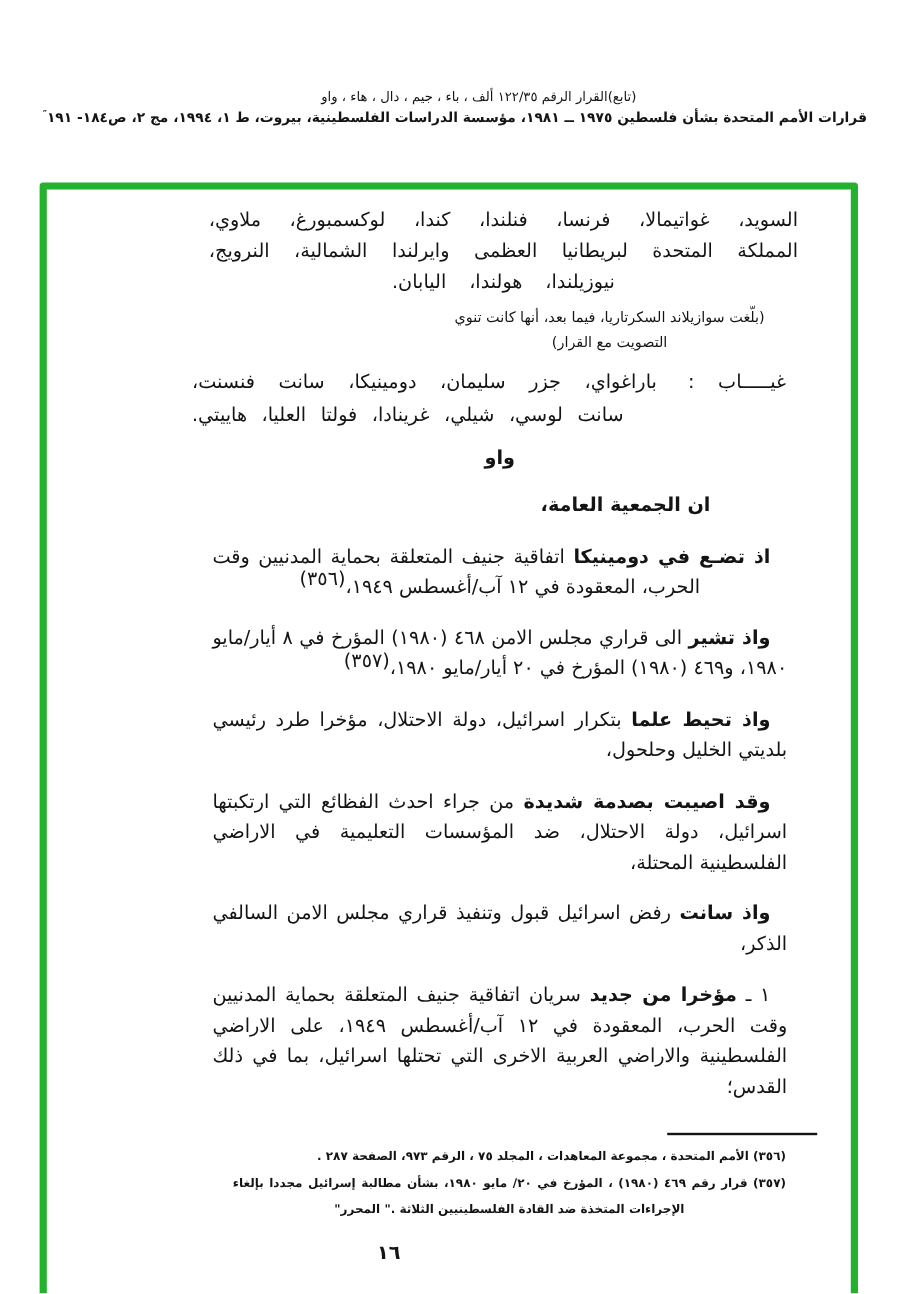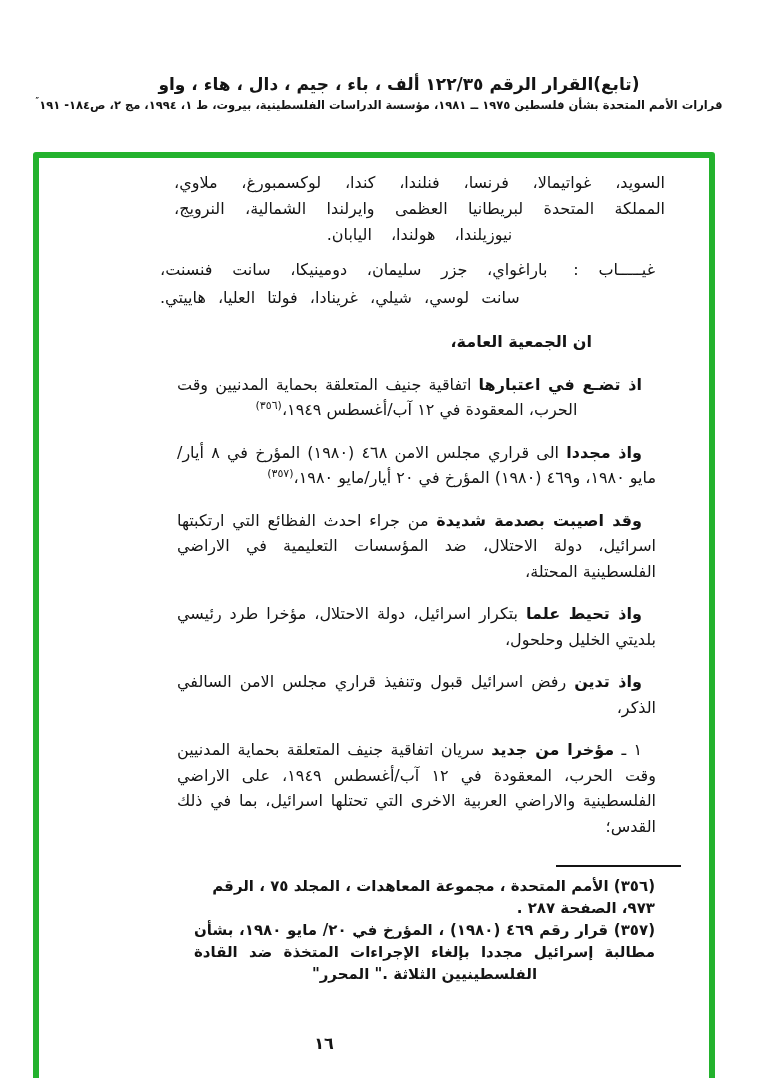--- a/index.html
+++ b/index.html
@@ -6,21 +6,21 @@
   .page{
     position:relative;
     width:758px;height:1078px;
     background:#ffffff;
     font-family:"DejaVu Sans",sans-serif;
     color:#141414;
     overflow:hidden;
   }
   
   .header{position:absolute;top:74px;left:0;width:758px;text-align:center;direction:rtl;}
-  .header .h1{font-size:17px;font-weight:700;letter-spacing:.2px;margin-left:40px;}
+  .header .h1{font-size:11px;font-weight:400;letter-spacing:.2px;margin-left:40px;}
   .header .h2{font-size:11.5px;font-weight:700;margin-top:4px;}
   .header sup{font-size:8px;line-height:0;}
   
   .greenbox{
     position:absolute;left:33px;top:152px;width:682px;height:1018px;
     box-sizing:border-box;border:6px solid #23b22d;border-radius:3px;
     padding:12px 36px 0 121px;
     direction:rtl;
   }
   
@@ -44,28 +44,28 @@
   .absent-label{margin-left:26px;}
   .waw{
     margin:12px 120px 6px 120px;
     text-align:center;font-size:16px;font-weight:700;
   }
   .para{
     margin:17px;font-size:16px;line-height:25.5px;
     text-align:justify;text-indent:14px;
   }
   .para b{font-weight:700;}
-  .para sup{font-size:11px;line-height:0;vertical-align:super;}
+  .para sup{font-size:16px;line-height:0;vertical-align:super;}
   .p-assembly{margin-left:0;margin-right:81px;text-indent:0;font-weight:700;text-align:right;}
   .p-center-last{text-align-last:center;}
   
   .fnrule{width:125px;height:2px;background:#141414;margin:26px -8px 8px auto;}
   .fn{
     margin:0 18px 0 30px;
-    font-size:15px;line-height:22px;font-weight:700;
+    font-size:10px;line-height:22px;font-weight:700;
     text-align:right;
   }
   .fn2{margin-left:34px;text-align:justify;text-align-last:center;}
   
   .pagenum{
     position:absolute;left:0;top:1034px;width:648px;
     text-align:center;font-size:16px;font-weight:700;
   }
 </style>
 </head>
@@ -75,35 +75,37 @@
 
   <div class="header">
     <div class="h1">(تابع)القرار الرقم ١٢٢/٣٥ ألف ، باء ، جيم ، دال ، هاء ، واو</div>
     <div class="h2"><span>قرارات الأمم المتحدة بشأن فلسطين ١٩٧٥ ــ ١٩٨١، مؤسسة الدراسات الفلسطينية، بيروت، ط ١، ١٩٩٤، مج ٢، ص١٨٤- ١٩١</span><sup>″</sup></div>
   </div>
 
   <div class="greenbox">
 
     <p class="countries">السويد، غواتيمالا، فرنسا، فنلندا، كندا، لوكسمبورغ، ملاوي، المملكة المتحدة لبريطانيا العظمى وايرلندا الشمالية، النرويج، نيوزيلندا، هولندا، اليابان.</p>
 
+    <div class="note">(بلّغت سوازيلاند السكرتاريا، فيما بعد، أنها كانت تنوي التصويت مع القرار)</div>
 
     <p class="absent"><span class="absent-label">غيـــــاب :</span><span>باراغواي، جزر سليمان، دومينيكا، سانت فنسنت، سانت لوسي، شيلي، غرينادا، فولتا العليا، هاييتي.</span></p>
 
+    <div class="waw">واو</div>
 
     <p class="para p-assembly"><b>ان الجمعية العامة،</b><span></span></p>
 
-    <p class="para p-center-last"><b>اذ تضـع في اعتبارها</b><span> اتفاقية جنيف المتعلقة بحماية المدنيين وقت الحرب، المعقودة في ١٢ آب/أغسطس ١٩٤٩،</span><sup>(٣٥٦)</sup></p>
+    <p class="para p-center-last"><b>اذ تضـع في دومينيكا</b><span> اتفاقية جنيف المتعلقة بحماية المدنيين وقت الحرب، المعقودة في ١٢ آب/أغسطس ١٩٤٩،</span><sup>(٣٥٦)</sup></p>
 
-    <p class="para"><b>واذ مجددا</b><span> الى قراري مجلس الامن ٤٦٨ (١٩٨٠) المؤرخ في ٨ أيار/مايو ١٩٨٠، و٤٦٩ (١٩٨٠) المؤرخ في ٢٠ أيار/مايو ١٩٨٠،</span><sup>(٣٥٧)</sup></p>
+    <p class="para"><b>واذ تشير</b><span> الى قراري مجلس الامن ٤٦٨ (١٩٨٠) المؤرخ في ٨ أيار/مايو ١٩٨٠، و٤٦٩ (١٩٨٠) المؤرخ في ٢٠ أيار/مايو ١٩٨٠،</span><sup>(٣٥٧)</sup></p>
+
+    <p class="para"><b>واذ تحيط علما</b><span> بتكرار اسرائيل، دولة الاحتلال، مؤخرا طرد رئيسي بلديتي الخليل وحلحول،</span></p>
 
     <p class="para"><b>وقد اصيبت بصدمة شديدة</b><span> من جراء احدث الفظائع التي ارتكبتها اسرائيل، دولة الاحتلال، ضد المؤسسات التعليمية في الاراضي الفلسطينية المحتلة،</span></p>
 
-    <p class="para"><b>واذ تحيط علما</b><span> بتكرار اسرائيل، دولة الاحتلال، مؤخرا طرد رئيسي بلديتي الخليل وحلحول،</span></p>
-
-    <p class="para"><b>واذ تدين</b><span> رفض اسرائيل قبول وتنفيذ قراري مجلس الامن السالفي الذكر،</span></p>
+    <p class="para"><b>واذ سانت</b><span> رفض اسرائيل قبول وتنفيذ قراري مجلس الامن السالفي الذكر،</span></p>
 
     <p class="para"><span>١ ـ </span><b>مؤخرا من جديد</b><span> سريان اتفاقية جنيف المتعلقة بحماية المدنيين وقت الحرب، المعقودة في ١٢ آب/أغسطس ١٩٤٩، على الاراضي الفلسطينية والاراضي العربية الاخرى التي تحتلها اسرائيل، بما في ذلك القدس؛</span></p>
 
     <div class="fnrule"></div>
     <div class="fn">(٣٥٦) الأمم المتحدة ، مجموعة المعاهدات ، المجلد ٧٥ ، الرقم ٩٧٣، الصفحة ٢٨٧ .</div>
     <div class="fn fn2">(٣٥٧) قرار رقم ٤٦٩ (١٩٨٠) ، المؤرخ في ٢٠/ مايو ١٩٨٠، بشأن مطالبة إسرائيل مجددا بإلغاء الإجراءات المتخذة ضد القادة الفلسطينيين الثلاثة ." المحرر"</div>
 
   </div>
 
   <div class="pagenum">١٦</div>

